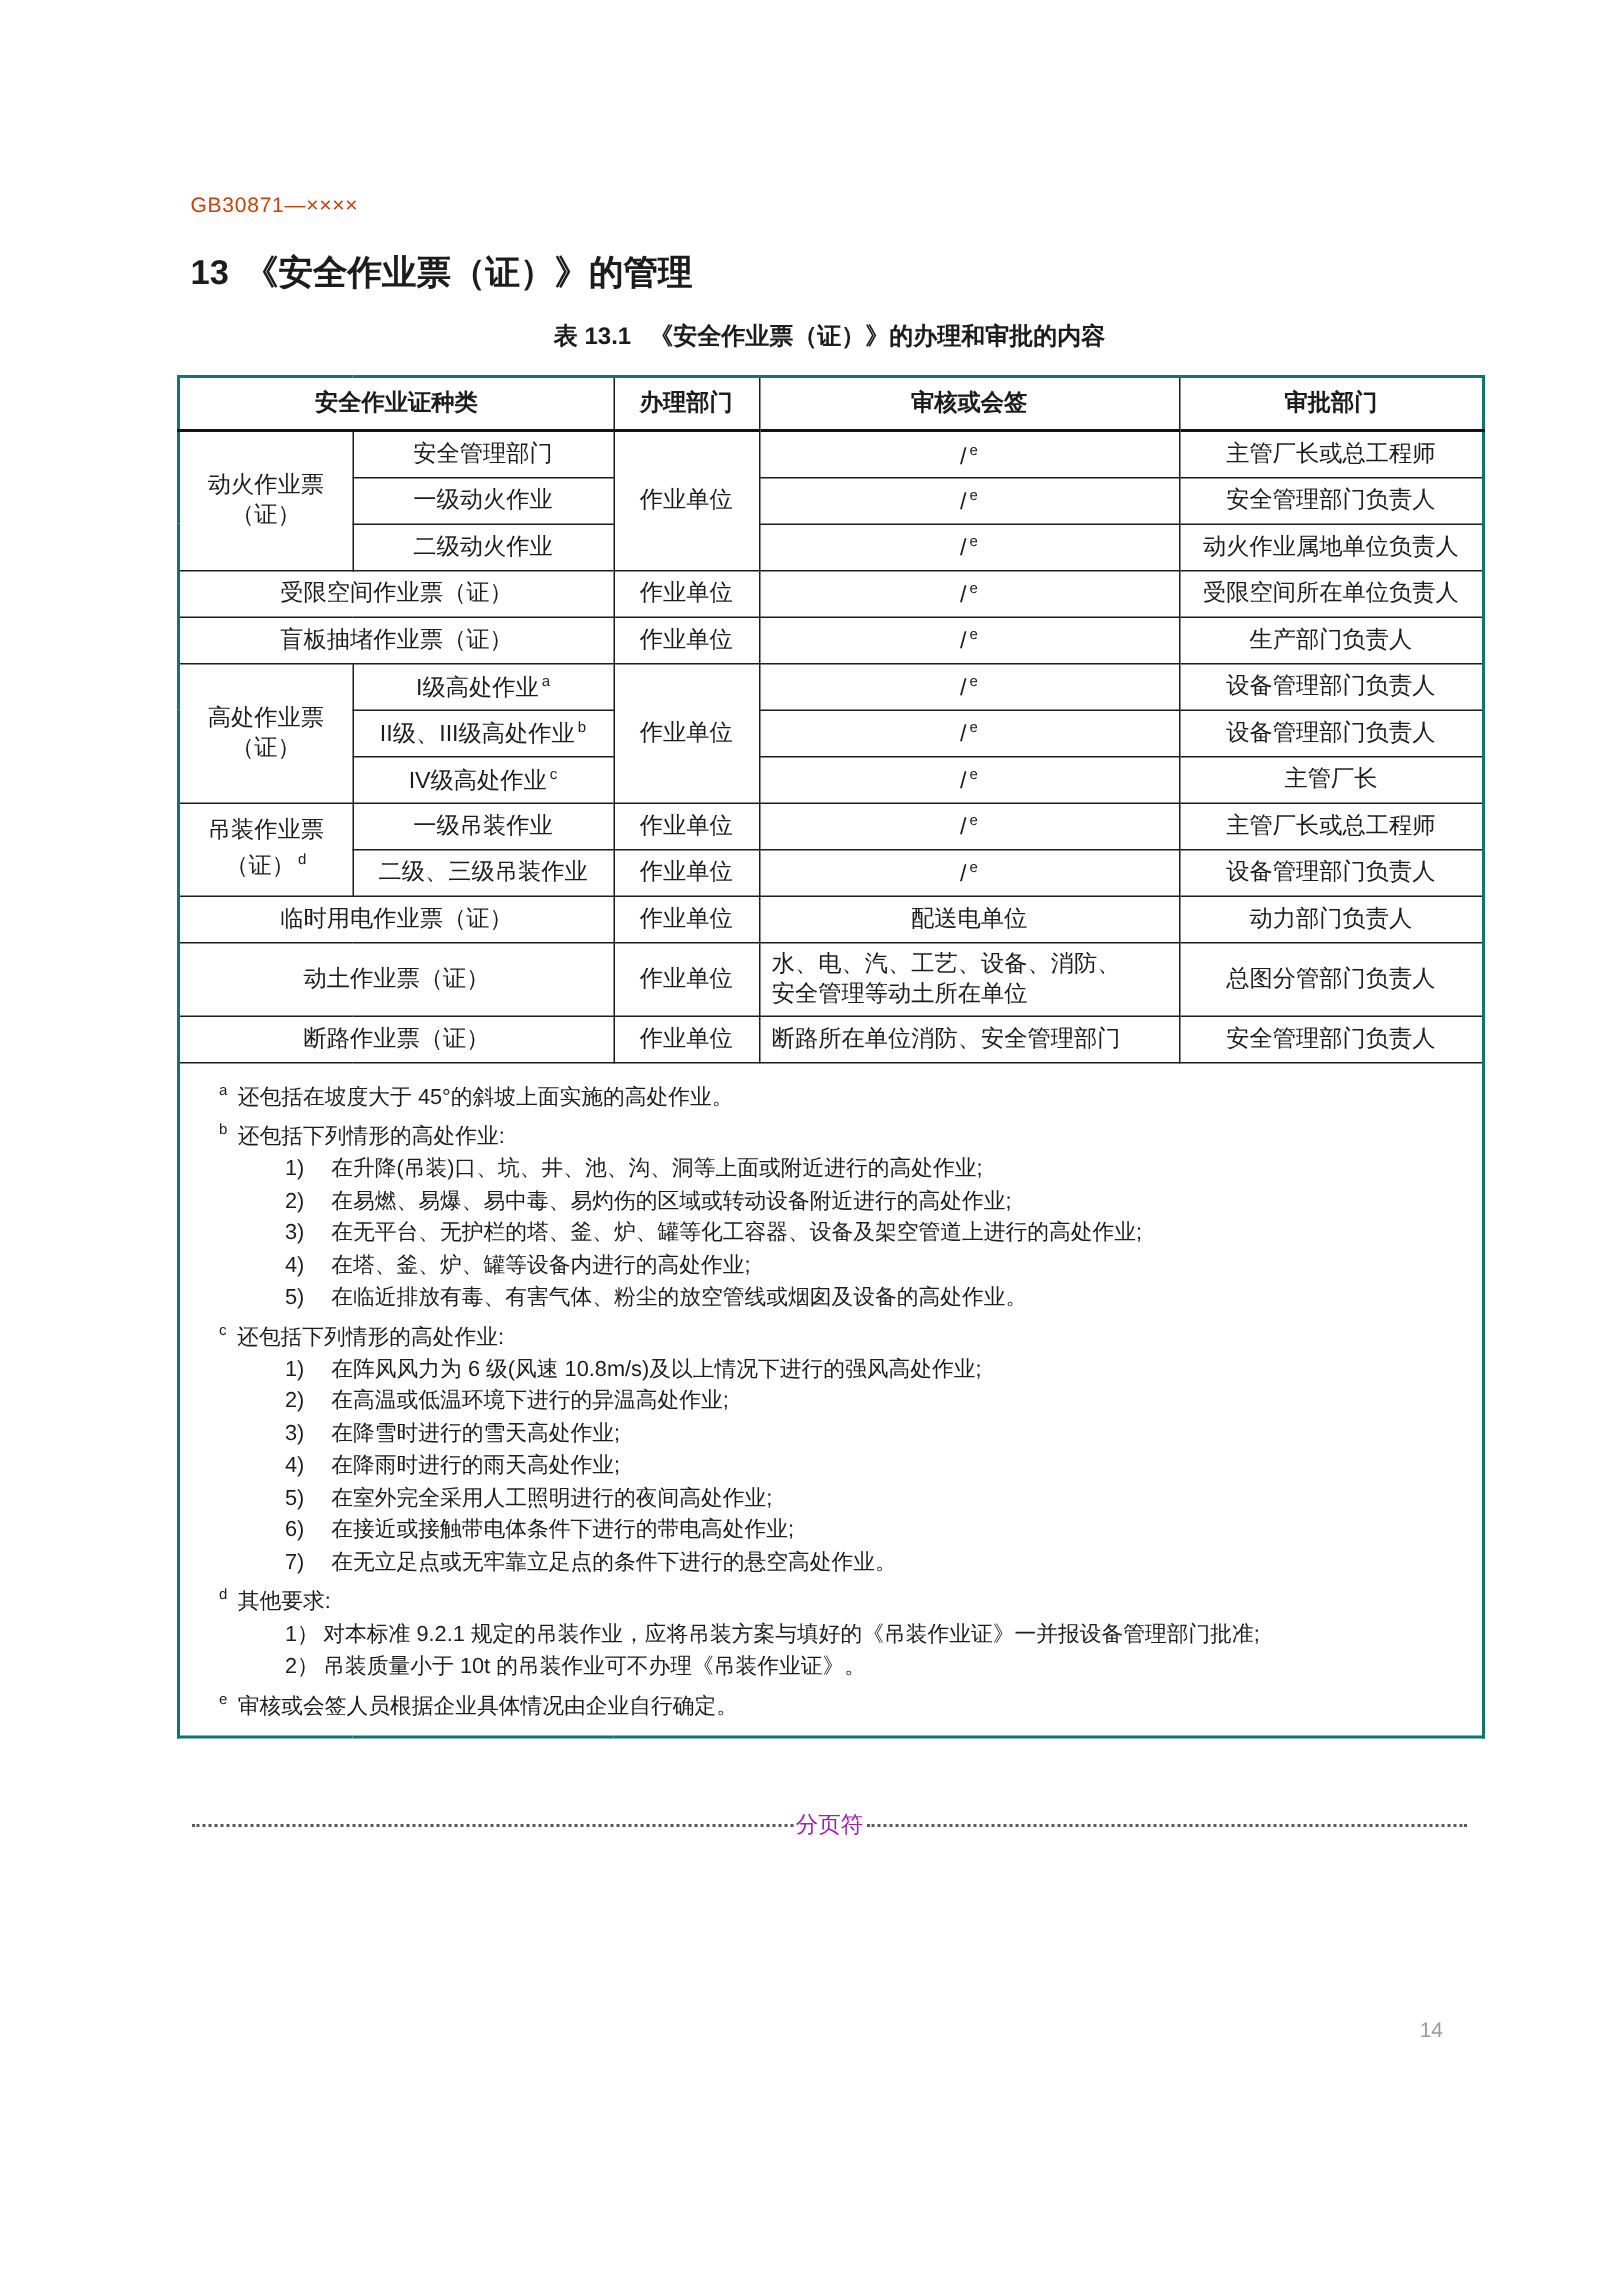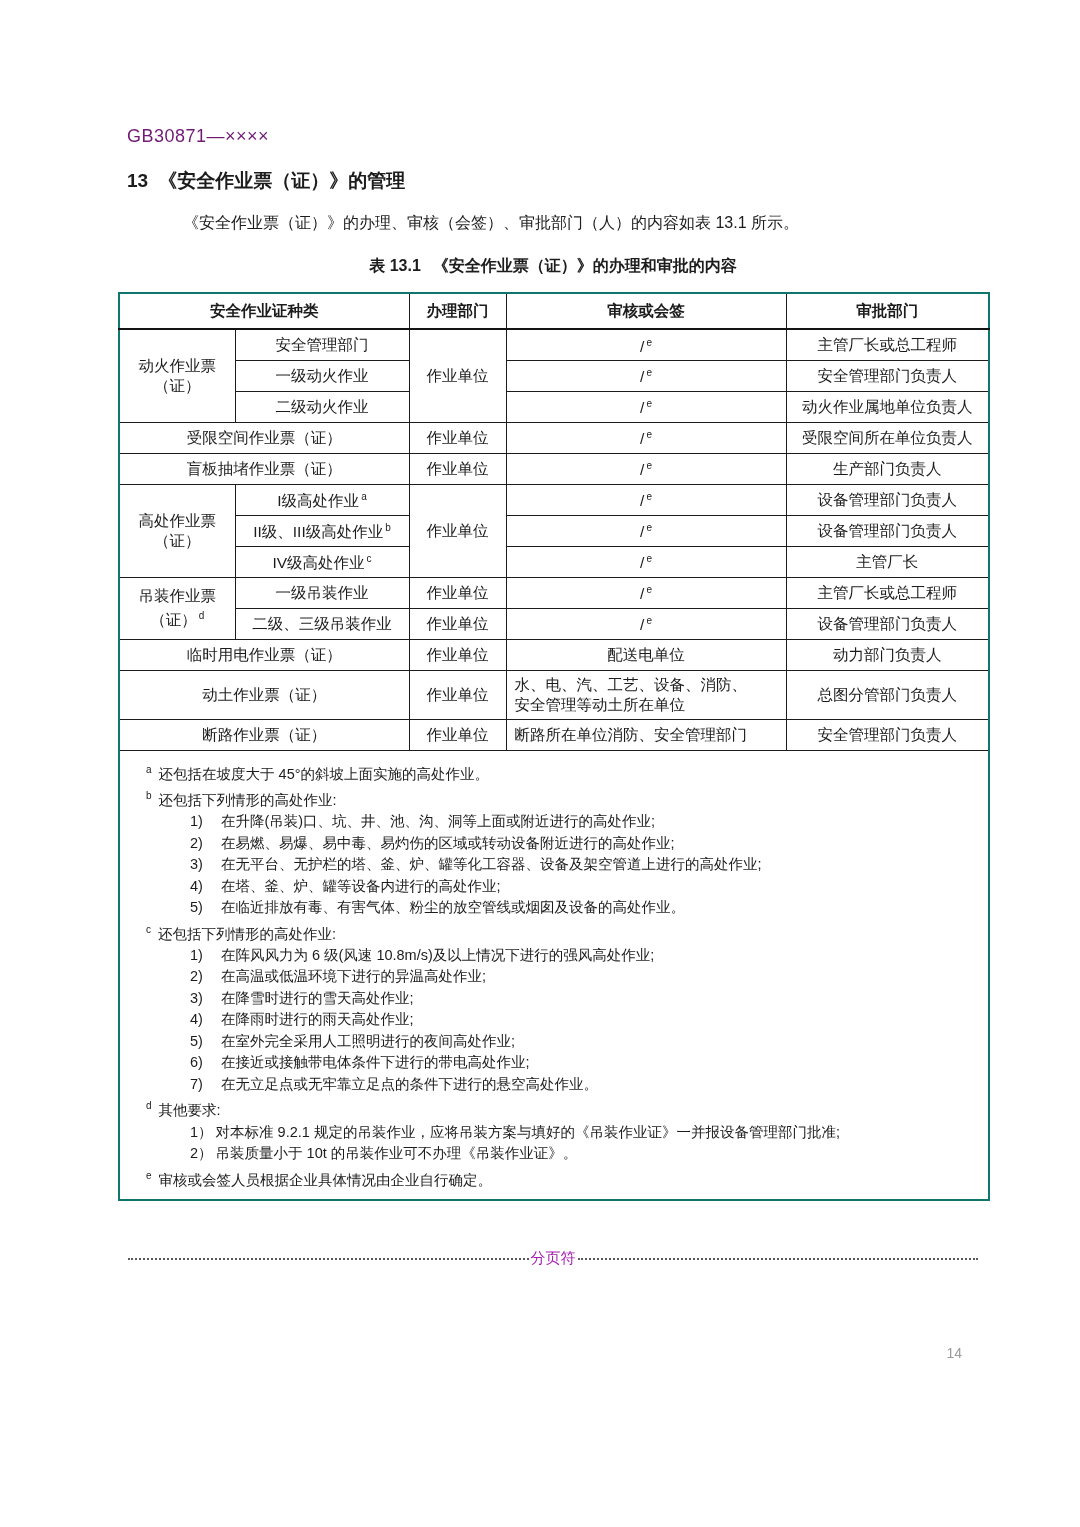--- a/index.html
+++ b/index.html
@@ -8,28 +8,28 @@
     background:#ffffff;
     font-family:"Liberation Sans","DejaVu Sans",sans-serif;
     color:#1c1c1c;
     position:relative;
     overflow:hidden;
   }
   .content { padding:126px 92px 0 118px; }
 
   .doc-code {
     margin-left:9px;
-    color:#701a75;
-    font-size:18px;
+    color:#c2410c;
+    font-size:14px;
     letter-spacing:0.5px;
     line-height:20px;
   }
   .section-heading {
     margin:24px 0 0 9px;
-    font-size:19px;
+    font-size:23px;
     font-weight:bold;
     line-height:22px;
   }
   .section-heading .num { margin-right:10px; }
   .subsection-heading {
     margin:36px 0 0 9px;
     font-size:17px;
     font-weight:bold;
     line-height:22px;
   }
@@ -124,21 +124,20 @@
 
 <div class="content">
 
   <div class="doc-code">GB30871—××××</div>
 
   <div class="section-heading">
     <span class="num">13</span><span>《安全作业票（证）》的管理</span>
   </div>
 
 
-  <p class="intro">《安全作业票（证）》的办理、审核（会签）、审批部门（人）的内容如表 13.1 所示。</p>
 
   <div class="caption">
     <span class="cap-label">表 13.1</span><span>《安全作业票（证）》的办理和审批的内容</span>
   </div>
 
   <table class="permit-table">
     <colgroup>
       <col style="width:116px">
       <col style="width:174px">
       <col style="width:97px">

